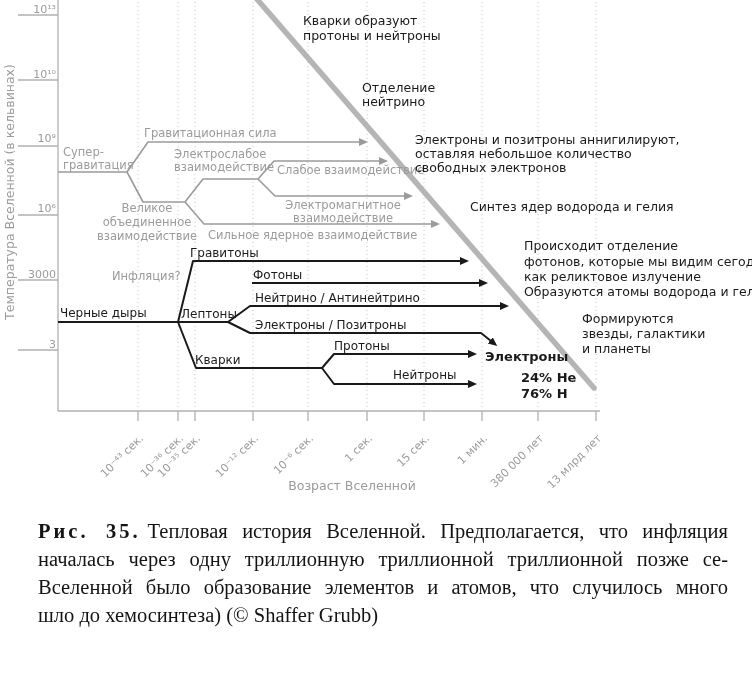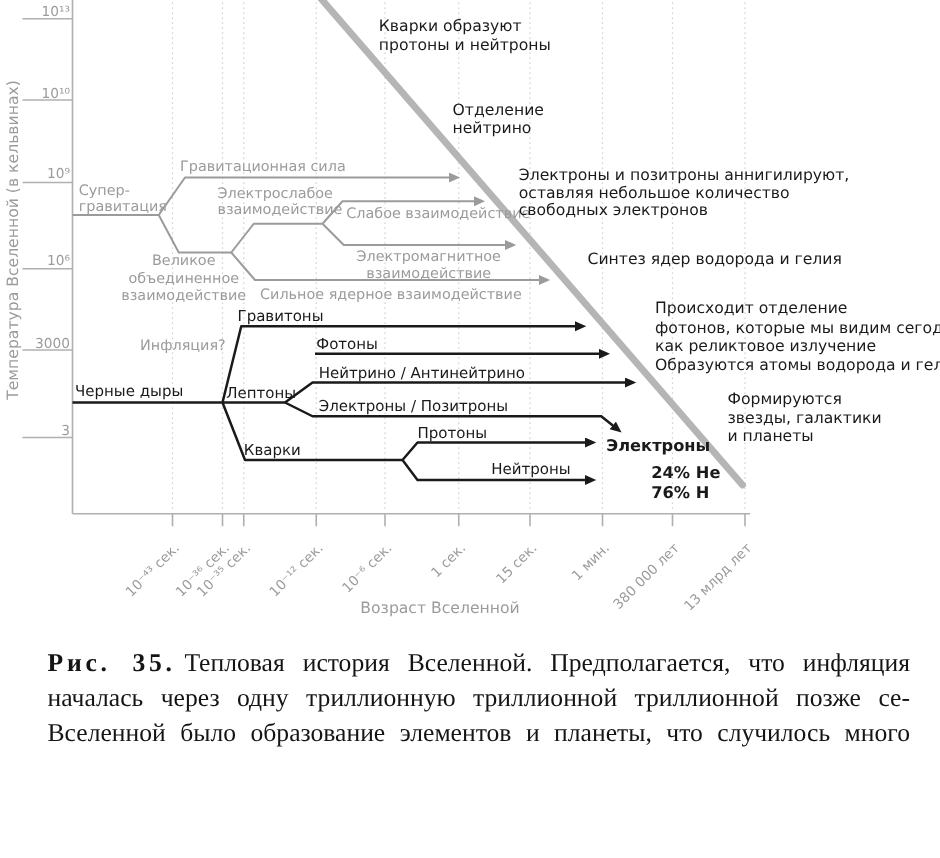--- a/index.html
+++ b/index.html
@@ -152,14 +152,15 @@
   <text class="anno" x="524" y="281">как реликтовое излучение</text>
   <text class="anno" x="524" y="296">Образуются атомы водорода и гелия</text>
   <text class="anno" x="582" y="323">Формируются</text>
   <text class="anno" x="582" y="338">звезды, галактики</text>
   <text class="anno" x="582" y="353">и планеты</text>
 </svg>
 
 <div class="caption">
   <div class="cap-line"><span class="cap-lead">Рис. 35.</span><span>Тепловая история Вселенной. Предполагается, что инфляция</span></div>
   <div class="cap-line">началась через одну триллионную триллионной триллионной позже се-</div>
-  <div class="cap-line">Вселенной было образование элементов и планеты, что случилось много</div>
+  <div class="cap-line">Вселенной было образование элементов и атомов, что случилось много</div>
+  <div class="cap-line last">шло до хемосинтеза) (© Shaffer Grubb)</div>
 </div>
 
 </body></html>

